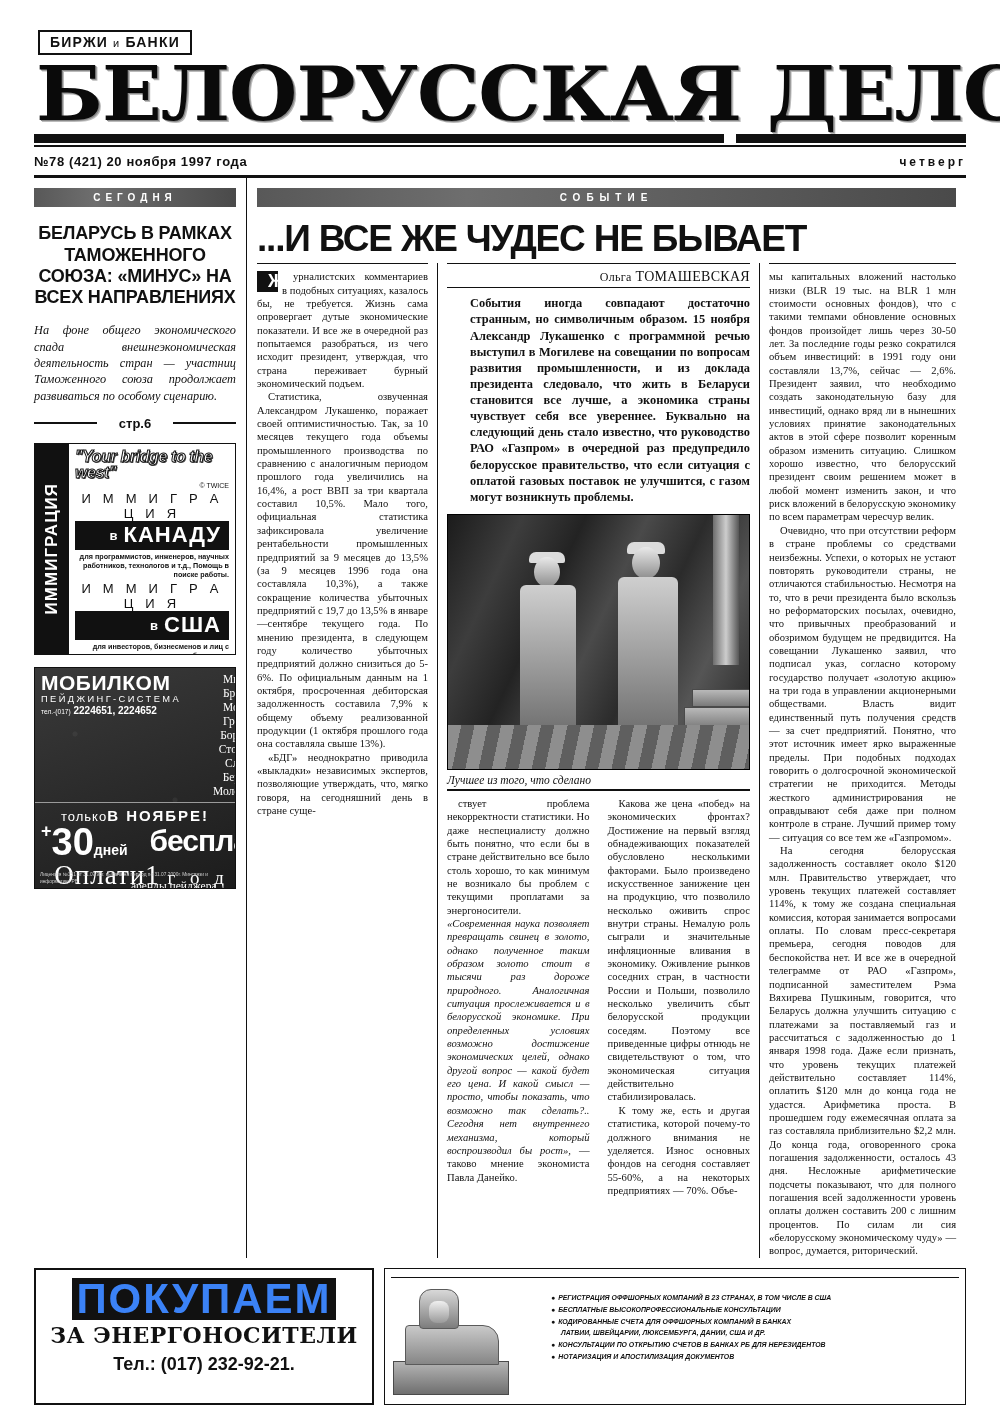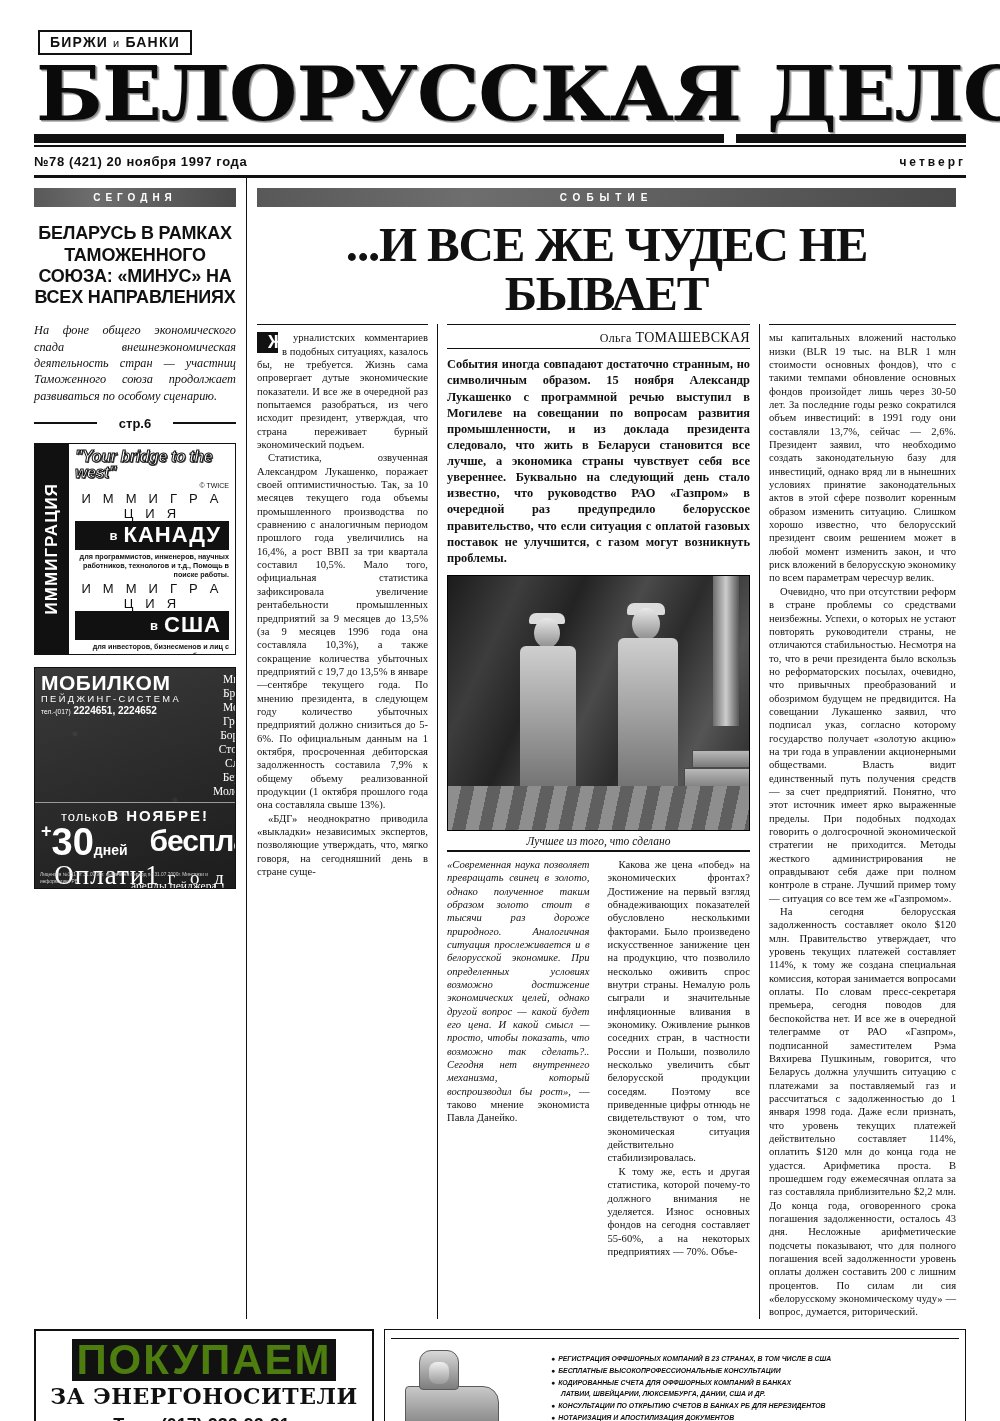--- a/index.html
+++ b/index.html
@@ -189,25 +189,25 @@
   .mob-free { font-family:"Liberation Sans",sans-serif; font-weight:bold; font-size:30px; letter-spacing:-1px; margin-left:6px;}
   .mob-l2 { padding:2px 6px 0 6px; position:relative; height:62px; }
   .mob-pay { font-family:"Liberation Serif",serif; font-size:27px; text-align:right; letter-spacing:1px;}
   .mob-pay .yr { font-family:"Liberation Serif",serif; font-size:19px; letter-spacing:5px;}
   .mob-get { font-family:"Liberation Serif",serif; font-size:27px; position:absolute; left:4px; top:26px;}
   .mob-sm1 { position:absolute; left:96px; top:22px; font-size:11.5px; font-family:"Liberation Serif",serif;}
   .mob-lic { position:absolute; left:5px; bottom:3px; font-size:4.8px; line-height:1.3; font-family:"Liberation Sans",sans-serif; color:#cfcfcf;}
 
   
   .main-head {
-    font-family:Liberation Serif, serif;
-    font-weight:bold;
-    font-size:49px;
+    font-family:Liberation Sans, sans-serif;
+    font-weight:bold;
+    font-size:37px;
     letter-spacing:-1.2px;
-    text-align:center;
+    text-align:left;
     margin:13px 0 0 0;
     line-height:1;
   }
   .byline-rule { height:1px; background:#111; }
   .byline {
     text-align:right;
     font-family:"Liberation Serif", serif;
     font-size:14px;
     padding:5px 0 2px 0;
     letter-spacing:0.3px;
@@ -288,31 +288,31 @@
   }
   .photo .cr1 { left:236px; bottom:40px; width:86px; height:22px; }
   .photo .cr2 { left:244px; bottom:62px; width:78px; height:18px; }
   .photo .pipe {
     position:absolute; right:10px; top:0; width:26px; height:150px;
     background:linear-gradient(90deg,#6d6d6d,#cdcdcd,#555);
   }
   .photo-cap {
     font-family:"Liberation Serif", serif;
     font-style:italic; font-size:11.5px;
-    text-align:center; padding:4px 0 3px 0;
+    padding:4px 0 3px 0;
   }
   .photo-rule { height:2px; background:#111; }
 
   
   .botads { display:flex; gap:10px; margin-top:10px; }
   .ad-buy { flex:0 0 340px; border:2px solid #111; padding:8px 6px 10px 6px; text-align:center; background:#fff;}
   .ad-buy .l1 {
     font-family:"Liberation Sans",sans-serif; font-weight:bold;
     font-size:42px; letter-spacing:2px; line-height:1;
-    color:#4d7c0f; background:#111; display:inline-block; padding:0 4px;
+    color:#3b82f6; background:#111; display:inline-block; padding:0 4px;
     -webkit-text-stroke:0;
   }
   .ad-buy .l2 {
     font-family:"Liberation Sans",sans-serif; font-weight:bold;
     font-size:46px; letter-spacing:1px; line-height:1.05; margin-top:1px;
   }
   .ad-buy .l3 {
     font-family:"DejaVu Serif",serif; font-weight:bold;
     font-size:22px; letter-spacing:0.5px; margin-top:2px;
   }
@@ -466,21 +466,21 @@
         <div class="sep"></div>
 
         <div class="c" style="flex:1 1 auto;">
           <div class="byline-rule"></div>
           <div class="byline">
             <span class="sc">Ольга</span>
             <span>ТОМАШЕВСКАЯ</span>
           </div>
           <div class="byline-rule"></div>
 
-          <div class="lead" style="margin-top:7px;">
+          <div class="lead" style="margin-top:7px;margin-left:23px;">
             <p>События иногда совпадают достаточно странным, но символичным образом. 15 ноября Александр Лукашенко с программной речью выступил в Могилеве на совещании по вопросам развития промышленности, и из доклада президента следовало, что жить в Беларуси становится все лучше, а экономика страны чувствует себя все увереннее. Буквально на следующий день стало известно, что руководство РАО «Газпром» в очередной раз предупредило белорусское правительство, что если ситуация с оплатой газовых поставок не улучшится, с газом могут возникнуть проблемы.</p>
           </div>
 
           <div class="photo">
             <div class="pipe"></div>
             <div class="cap1"></div>
             <div class="head1"></div>
             <div class="figA"></div>
             <div class="cap2"></div>
             <div class="head2"></div>
@@ -488,20 +488,21 @@
             <div class="crate cr1"></div>
             <div class="crate cr2"></div>
             <div class="floor"></div>
           </div>
           <div class="photo-cap">Лучшее из того, что сделано</div>
           <div class="photo-rule"></div>
 
           <div class="tri" style="margin-top:6px;">
             <div class="c first">
               <div class="bodytext">
+                <p>ствует проблема некорректности статистики. Но даже неспециалисту должно быть понятно, что если бы в стране действительно все было столь хорошо, то как минимум не возникало бы проблем с текущими проплатами за энергоносители.</p>
                 <p class="noind"><em>«Современная наука позволяет превращать свинец в золото, однако полученное таким образом золото стоит в тысячи раз дороже природного. Аналогичная ситуация прослеживается и в белорусской экономике. При определенных условиях возможно достижение экономических целей, однако другой вопрос — какой будет его цена. И какой смысл — просто, чтобы показать, что возможно так сделать?.. Сегодня нет внутреннего механизма, который воспроизводил бы рост»,</em> <span>— таково мнение экономиста Павла Данейко.</span></p>
               </div>
             </div>
             <div class="c last">
               <div class="bodytext">
                 <p>Какова же цена «побед» на экономических фронтах? Достижение на первый взгляд обнадеживающих показателей обусловлено несколькими факторами. Было произведено искусственное занижение цен на продукцию, что позволило несколько оживить спрос внутри страны. Немалую роль сыграли и значительные инфляционные вливания в экономику. Оживление рынков соседних стран, в частности России и Польши, позволило несколько увеличить сбыт белорусской продукции соседям. Поэтому все приведенные цифры отнюдь не свидетельствуют о том, что экономическая ситуация действительно стабилизировалась.</p>
                 <p>К тому же, есть и другая статистика, которой почему-то должного внимания не уделяется. Износ основных фондов на сегодня составляет 55-60%, а на некоторых предприятиях — 70%. Объе-</p>
               </div>
             </div>
           </div>

